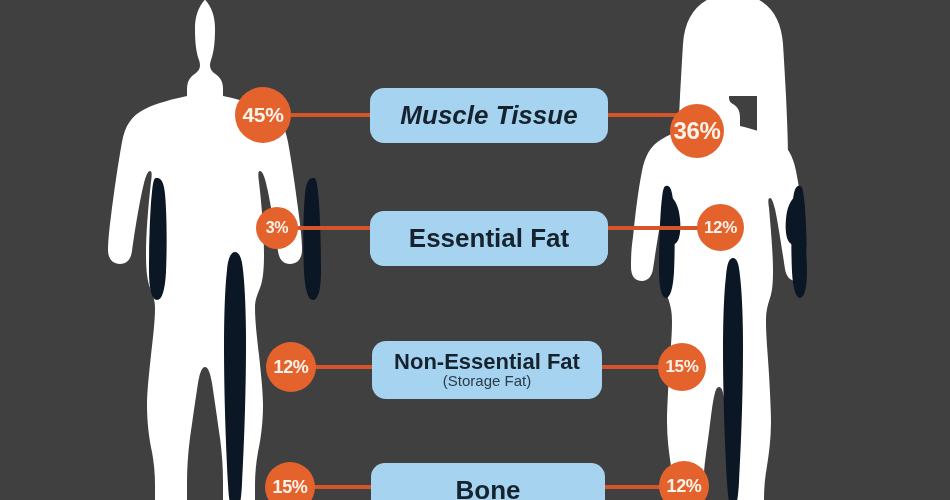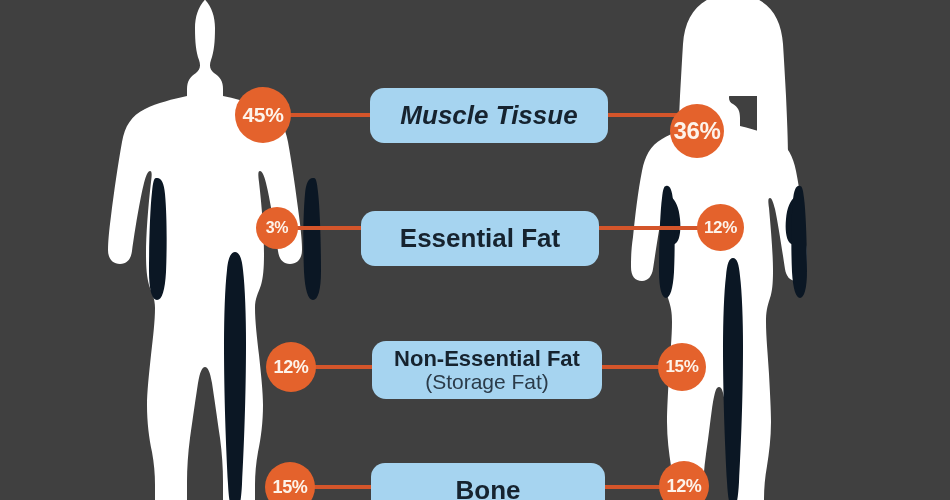--- a/index.html
+++ b/index.html
@@ -60,21 +60,21 @@
     color: #16232f;
     box-sizing: border-box;
   }
   .label-title {
     font-weight: 700;
     color: #16232f;
     line-height: 1.05;
     white-space: nowrap;
   }
   .label-sub {
-    font-size: 21px;
+    font-size: 15px;
     font-weight: 400;
     color: #2b3b49;
     line-height: 1.1;
     margin-top: 0;
     white-space: nowrap;
   }
 </style>
 </head>
 <body>
 
@@ -307,21 +307,21 @@
     <span class="label-title" style="font-size:26px;font-style:italic;">Muscle Tissue</span>
   </div>
 
   <div class="connector" style="left:293px; top:226px; width:93px;"></div>
   <div class="connector" style="left:592px; top:226px; width:112px;"></div>
 
   <div class="pct-circle" style="left:256px; top:207px; width:42px; height:42px; font-size:16px;">3%</div>
 
   <div class="pct-circle" style="left:697px; top:204px; width:47px; height:47px; font-size:17px;">12%</div>
 
-  <div class="label-pill" style="left:361px; top:211px; width:238px; height:55px;">
+  <div class="label-pill" style="left:370px; top:211px; width:238px; height:55px;">
     <span class="label-title" style="font-size:26px;">Essential Fat</span>
   </div>
 
   <div class="connector" style="left:308px; top:365px; width:70px;"></div>
   <div class="connector" style="left:598px; top:365px; width:68px;"></div>
 
   <div class="pct-circle" style="left:266px; top:342px; width:50px; height:50px; font-size:18px;">12%</div>
 
   <div class="pct-circle" style="left:658px; top:343px; width:48px; height:48px; font-size:17px;">15%</div>
 

